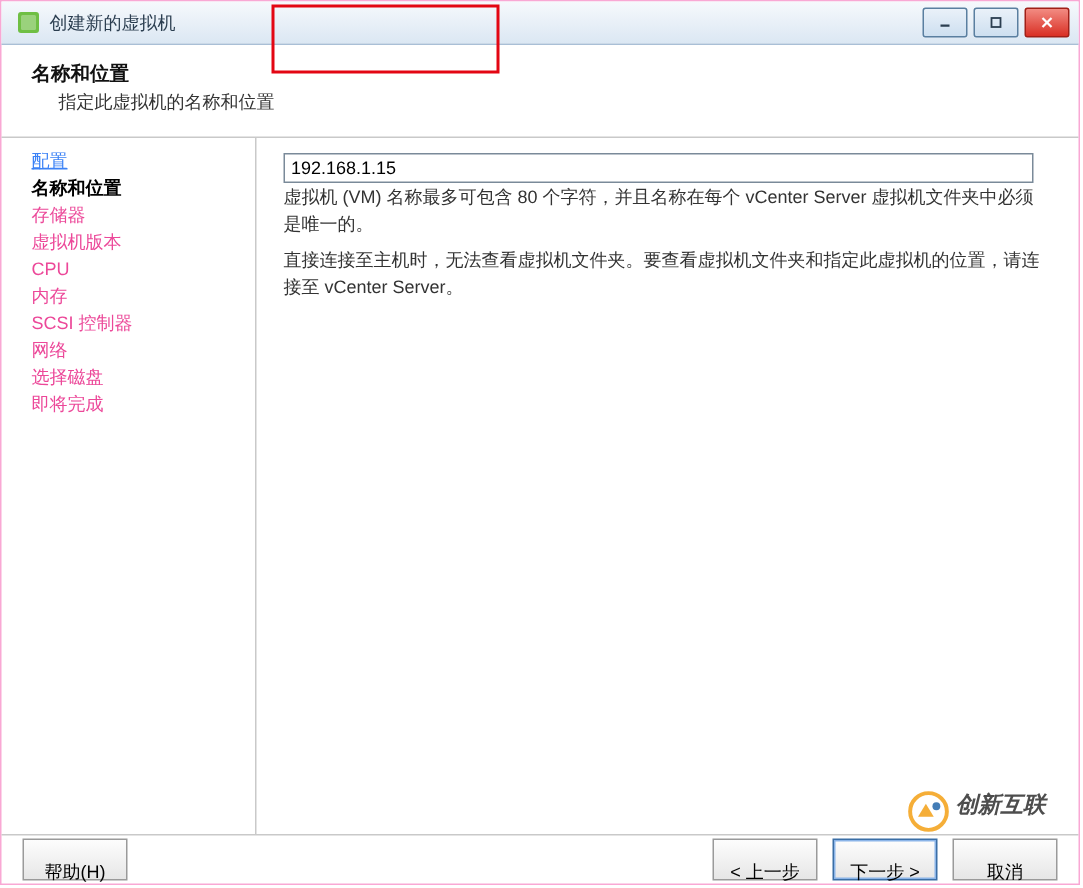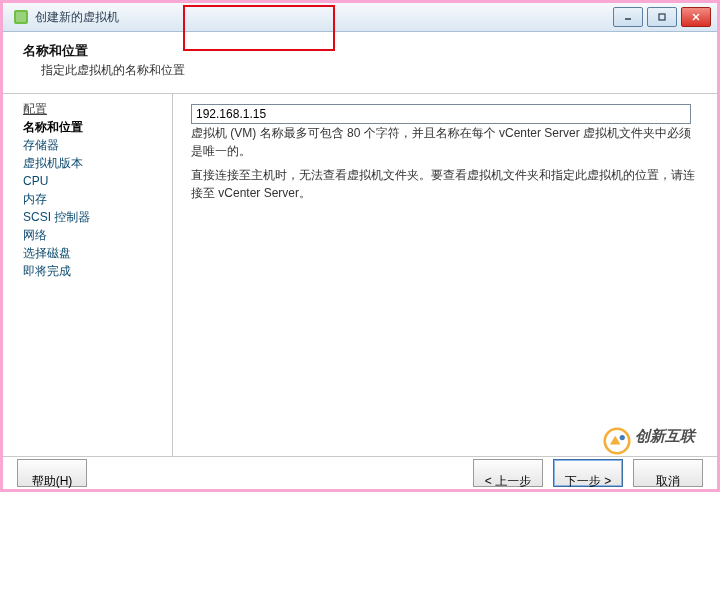--- a/index.html
+++ b/index.html
@@ -1,29 +1,29 @@
 <!DOCTYPE html>
 <html><head>
 <meta charset="utf-8">
 <style>
   html,body{margin:0;padding:0;font-family:"Microsoft YaHei","SimSun",Arial,sans-serif;font-size:12px;color:#333;background:#fff}
-  .window{width:720px;height:492px;border:3px solid #f9a8d4;display:flex;flex-direction:column;position:relative;box-sizing:border-box}
+  .window{width:720px;height:590px;border:1px solid #f9a8d4;display:flex;flex-direction:column;position:relative;box-sizing:border-box}
   .titlebar{height:28px;background:linear-gradient(#f6f9fc,#dbe7f3);border-bottom:1px solid #a9bfd6;display:flex;align-items:center;padding:0 4px;position:relative}
   .titlebar .app-icon{width:16px;height:16px;margin:0 6px}
   .titlebar .title{flex:1;color:#2b3e50}
   .win-buttons{display:flex;gap:4px;margin-right:2px}
   .win-btn{width:28px;height:18px;border:1px solid #5a7fa0;border-radius:2px;background:linear-gradient(#eaf1f9,#cddff0);display:flex;align-items:center;justify-content:center;font-size:10px;color:#2b3e50}
   .win-btn.close{background:linear-gradient(#f28b82,#d93025);color:#fff;border-color:#a02018}
   .header{padding:10px 20px 14px;border-bottom:1px solid #c9c9c9}
   .header .h-title{font-weight:bold;color:#111;font-size:13px}
   .header .h-sub{margin:2px 0 0 18px;color:#333}
   .body{flex:1;display:flex;min-height:0}
   .sidebar{width:170px;border-right:1px solid #c9c9c9;padding:6px 0 0 0;box-sizing:border-box}
-  .sidebar .step{padding:1px 10px 1px 20px;color:#0c4a6e;line-height:16px;white-space:nowrap}
-  .sidebar .step.link{color:#404040;text-decoration:underline;cursor:pointer}
+  .sidebar .step{padding:1px 10px 1px 20px;color:#ec4899;line-height:16px;white-space:nowrap}
+  .sidebar .step.link{color:#3b82f6;text-decoration:underline;cursor:pointer}
   .sidebar .step.current{color:#000;font-weight:bold;text-decoration:none}
   .content{flex:1;padding:10px 18px;position:relative;min-width:0;color:#333;line-height:18px}
   .name-block{position:relative;width:500px}
   .name-label{margin-bottom:2px}
   .name-input{width:100%;height:20px;border:1px solid #7a8a99;padding:0 4px;font-family:inherit;font-size:12px;box-sizing:border-box}
   .highlight{position:absolute;left:180px;top:2px;width:148px;height:42px;border:2px solid #e30613;pointer-events:none}
   .desc{}
   .footer{height:32px;border-top:1px solid #c9c9c9;display:flex;align-items:center;padding:0 14px;gap:10px}
   .footer .spacer{flex:1}
   .btn{min-width:70px;height:22px;border:1px solid #9a9a9a;background:linear-gradient(#fdfdfd,#e6e6e6);font-family:inherit;font-size:12px;padding:13px 10px;cursor:pointer}

